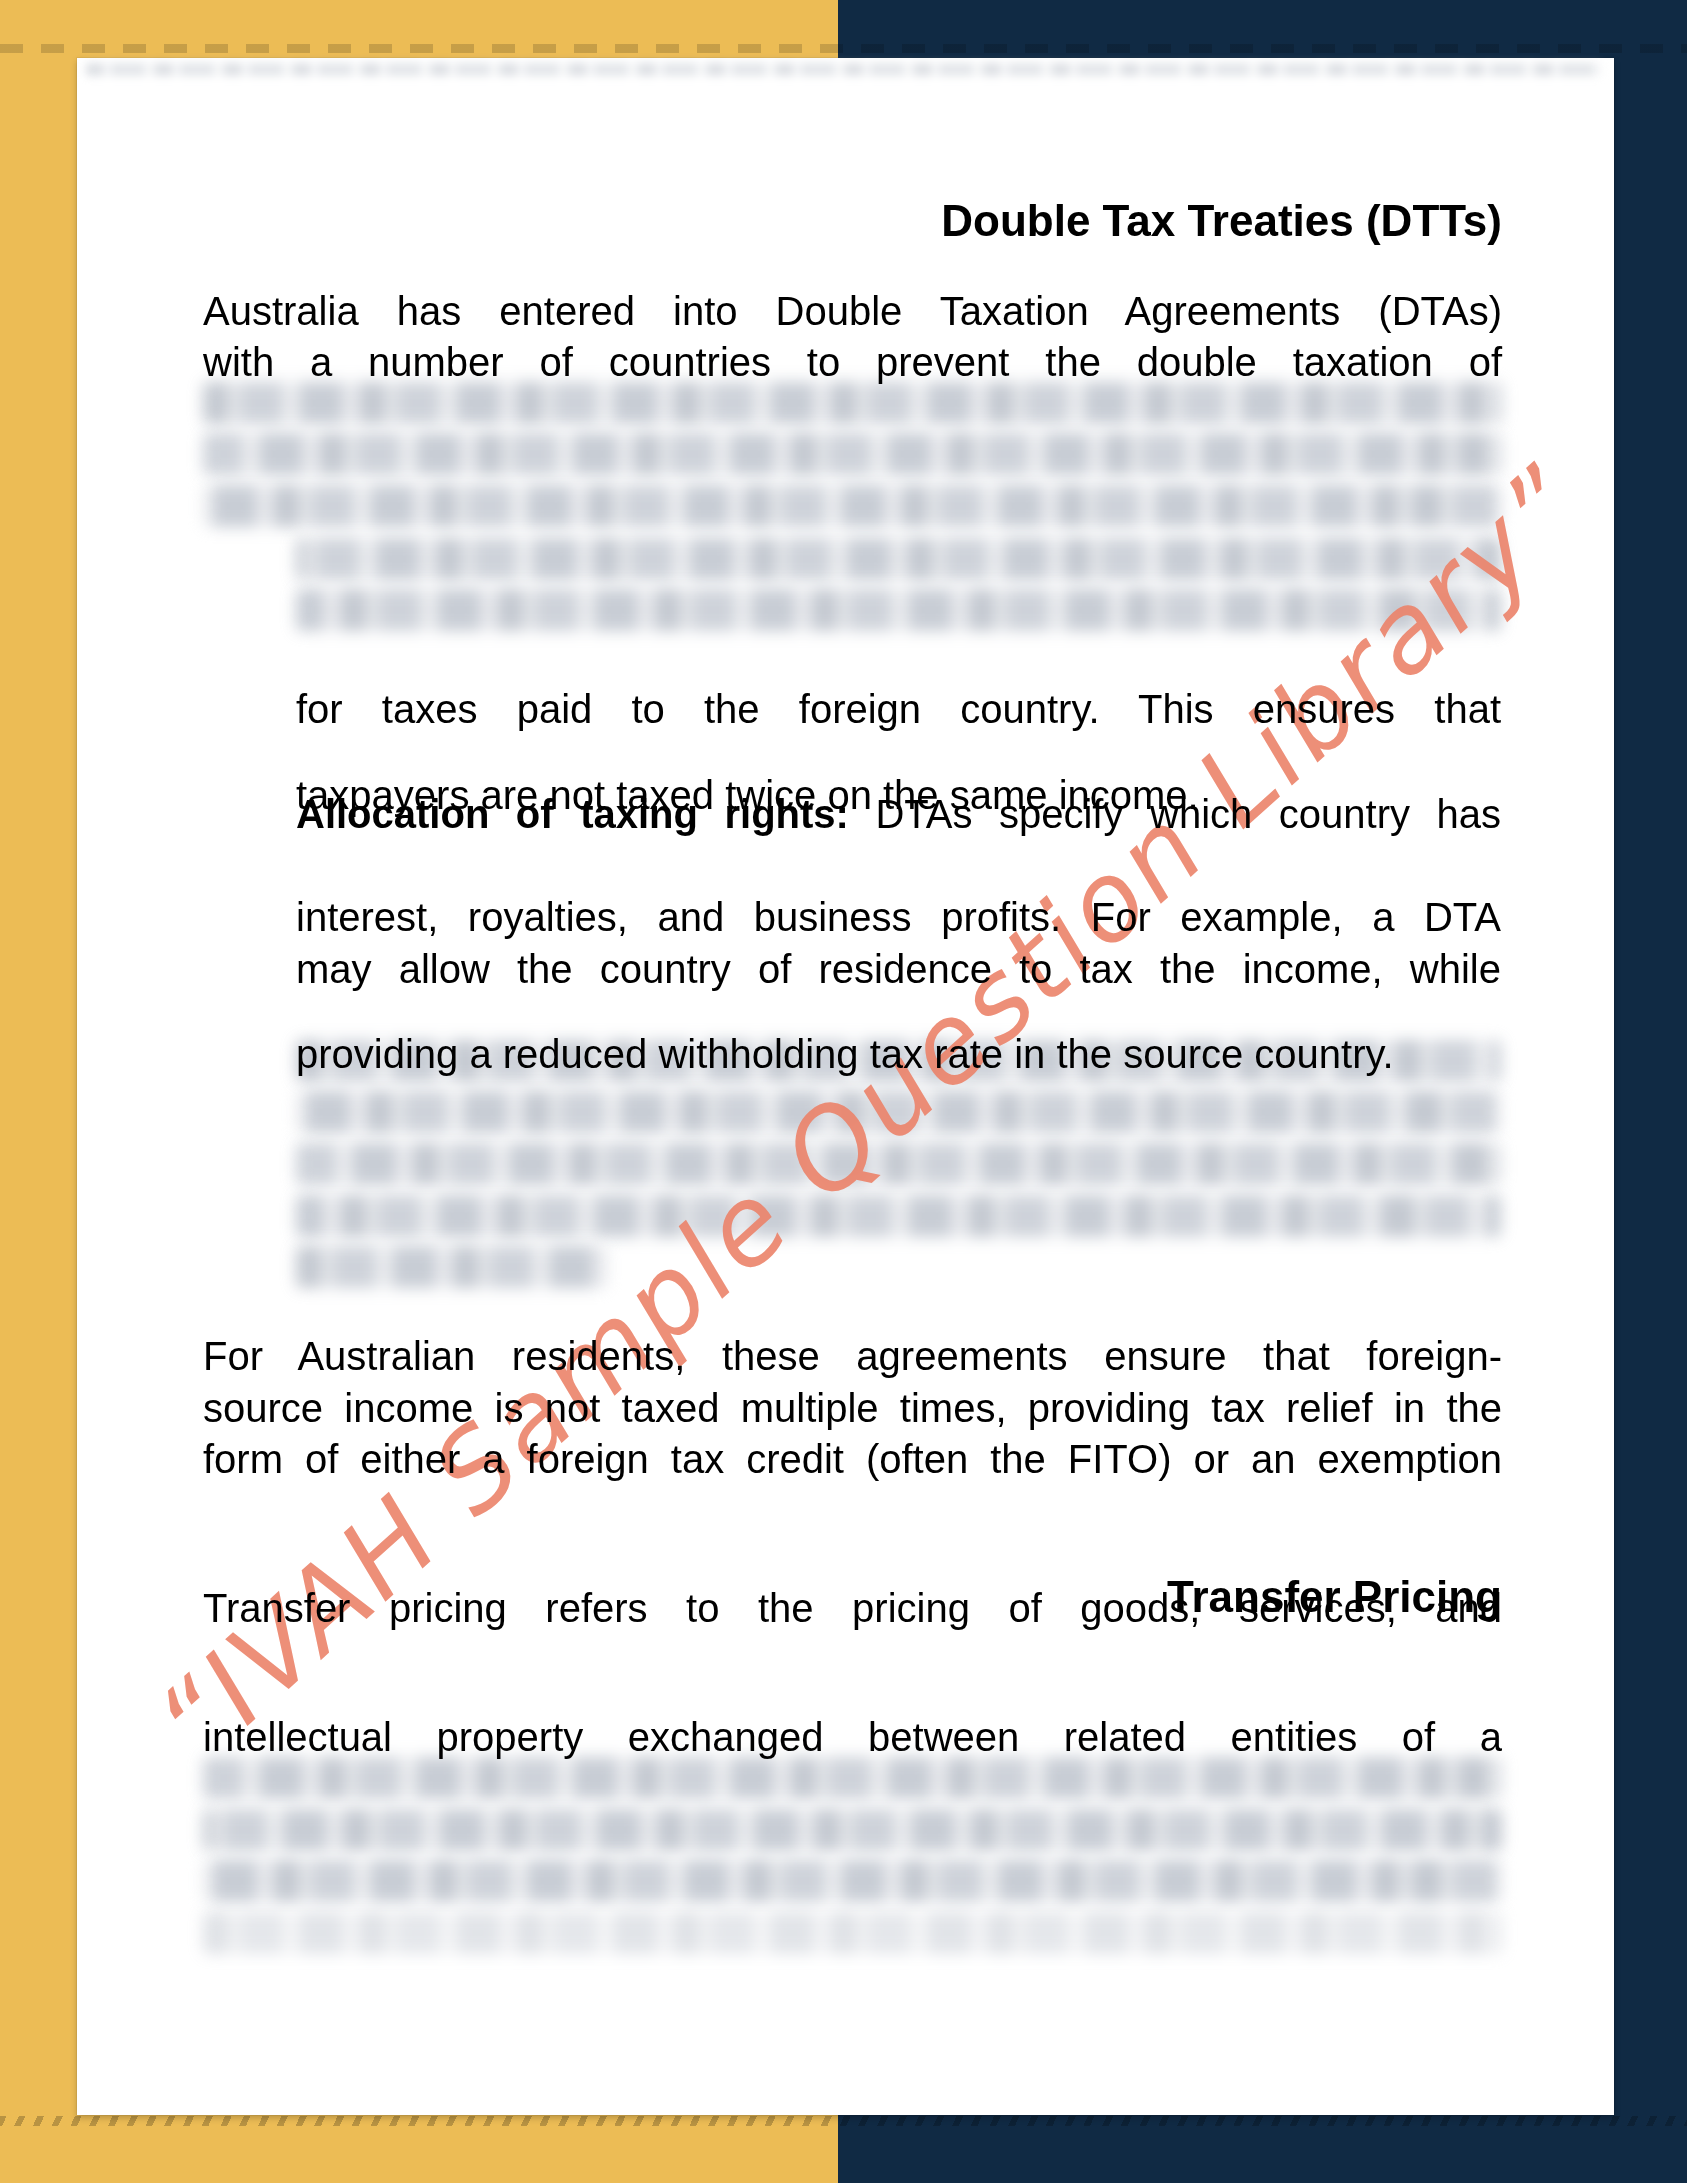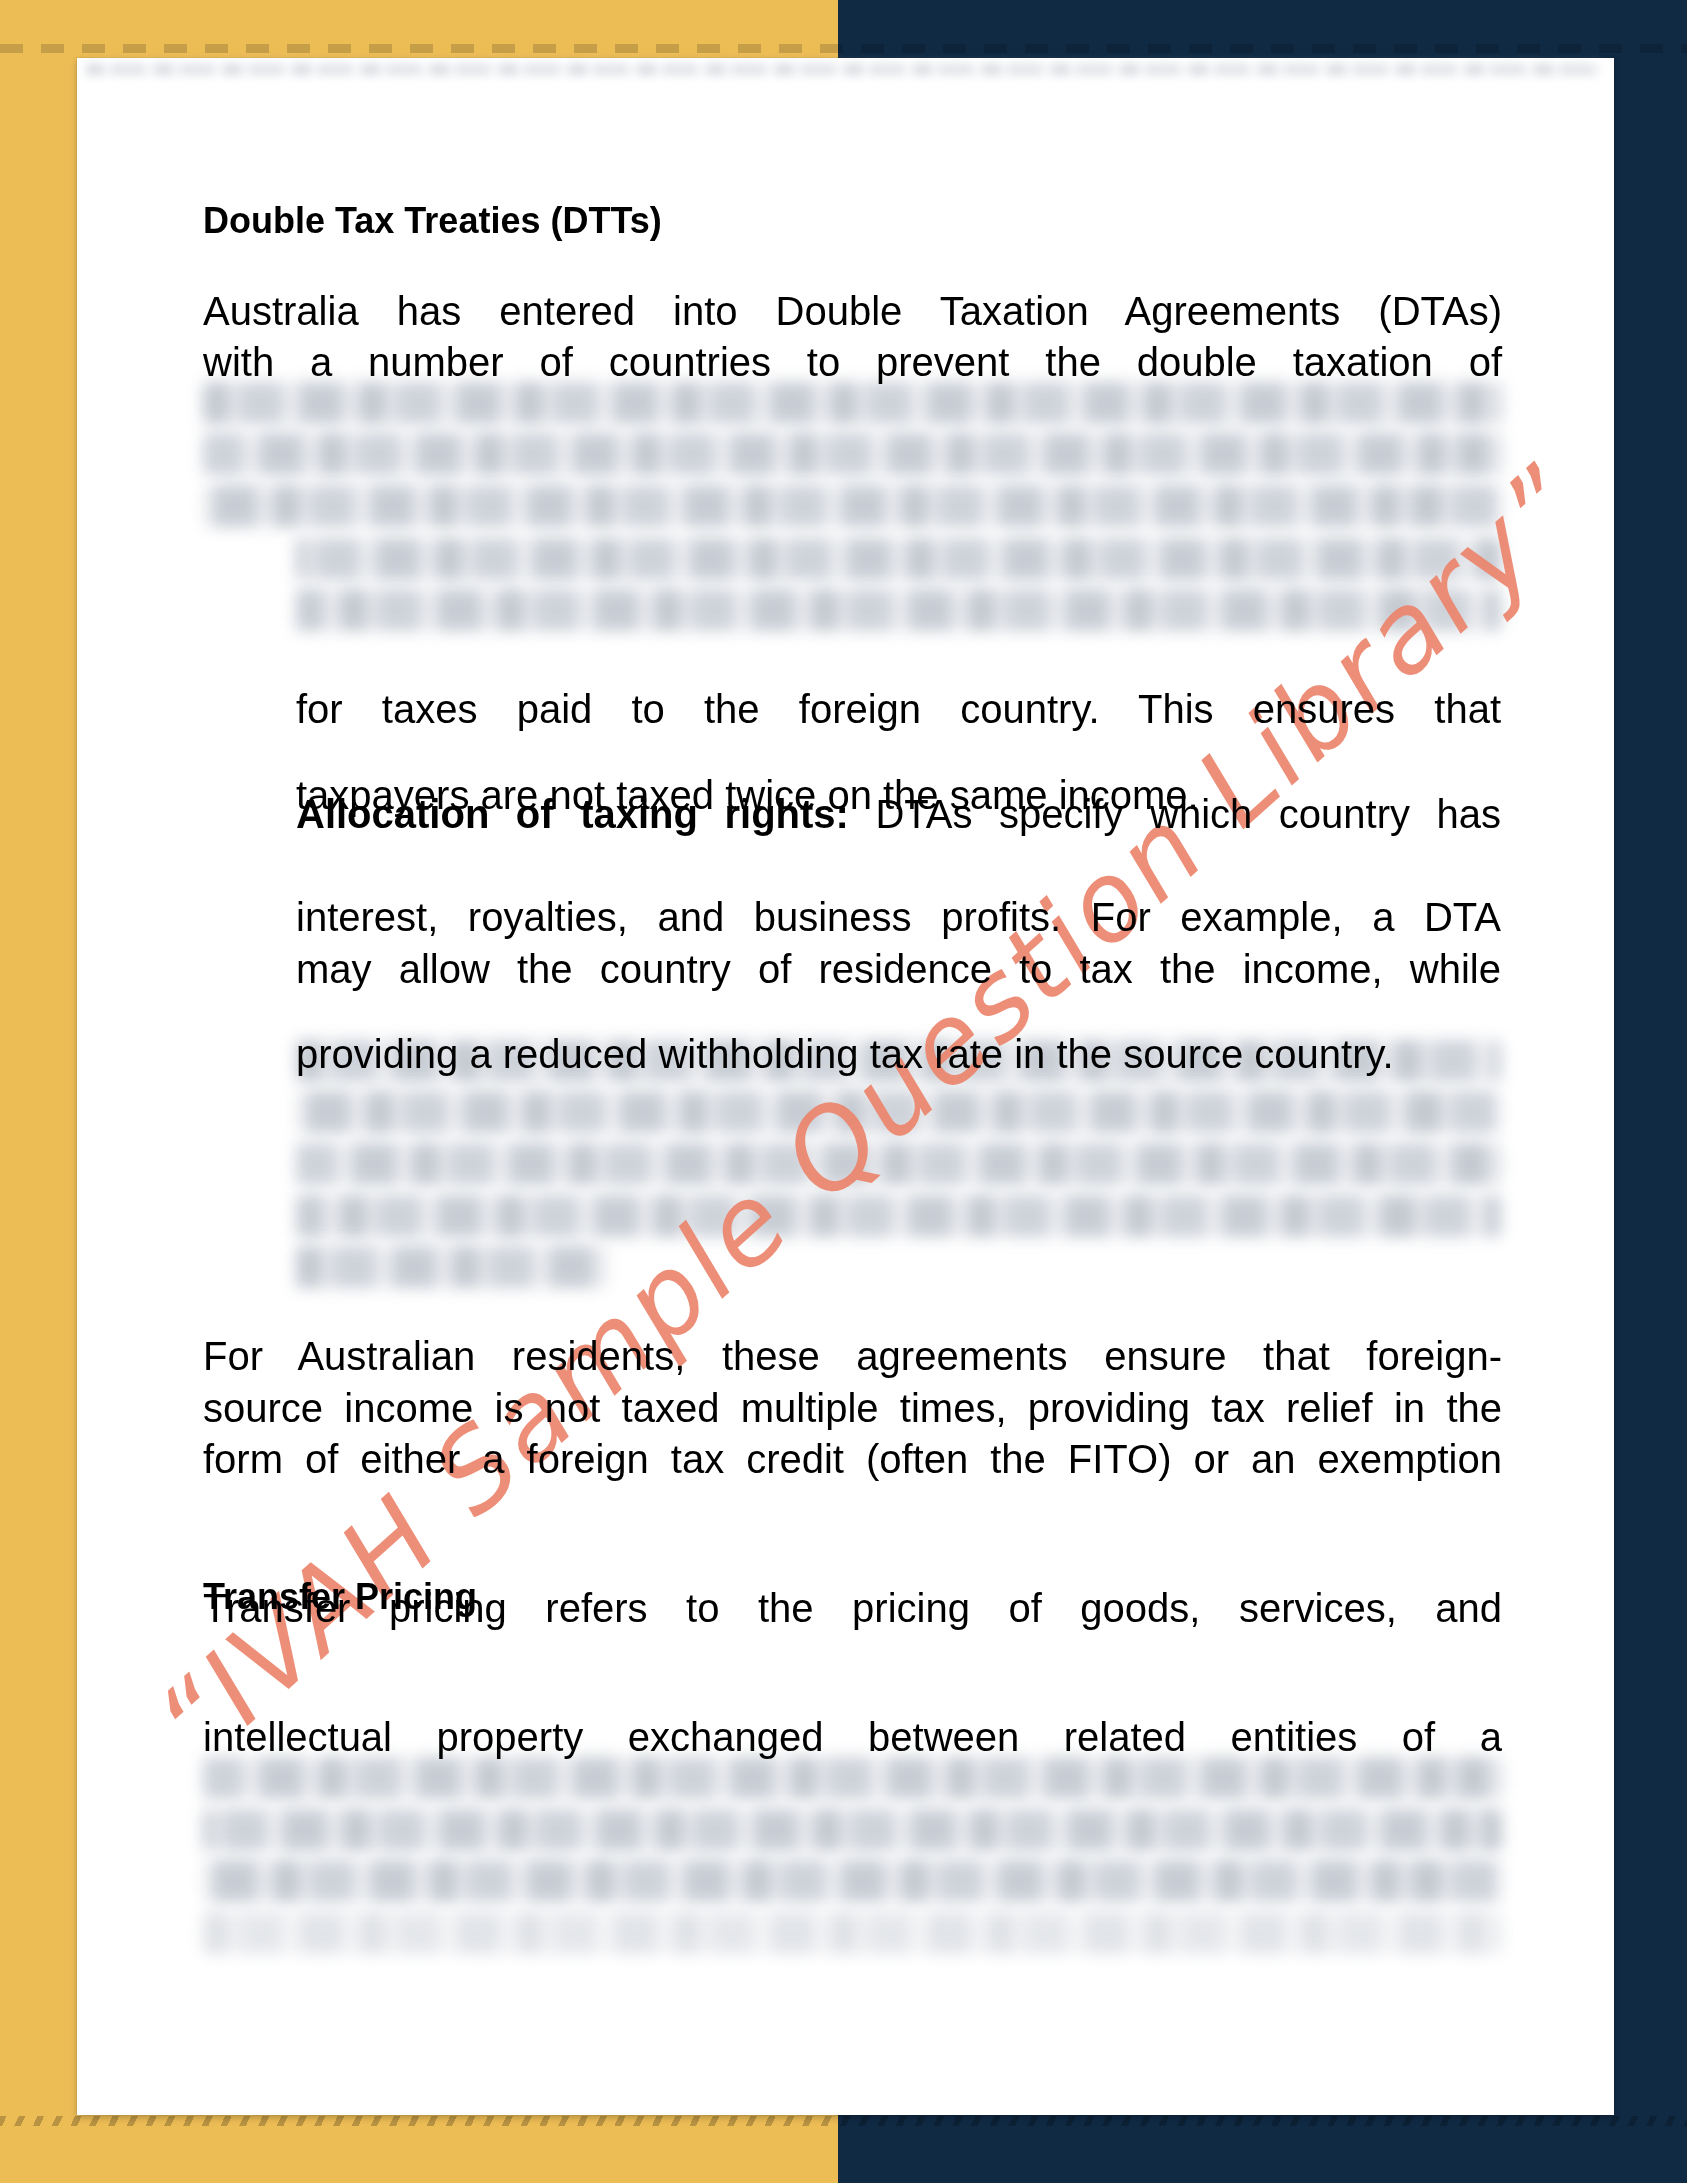--- a/index.html
+++ b/index.html
@@ -31,22 +31,22 @@
   .ln{
     position:absolute;left:126px;width:1299px;
     font-size:40px;line-height:52px;color:#000;
     text-align:justify;text-align-last:justify;
     white-space:normal;z-index:3;
   }
   .nj{text-align:left;text-align-last:auto;margin-top:34px;}
   .ind{left:219px;width:1205px;}
   .hd{
     position:absolute;left:126px;width:1299px;
-    font-size:36px;line-height:53px;font-weight:bold;color:#000;
-    text-align:left;z-index:3;
+    font-size:44px;line-height:53px;font-weight:bold;color:#000;
+    text-align:right;z-index:3;
   }
   
   .bl{
     position:absolute;left:126px;width:1299px;height:42px;z-index:1;
     background:repeating-linear-gradient(90deg,
       #aeb5c0 0px 25px,#d9dce1 25px 38px,#bcc2cc 38px 79px,
       #e3e5e9 79px 97px,#b3bac5 97px 139px,#dfe1e6 139px 157px);
     filter:blur(7.3px);opacity:.72;border-radius:5.3px;
   }
   .bl.ind{left:219px;width:1205px;}

